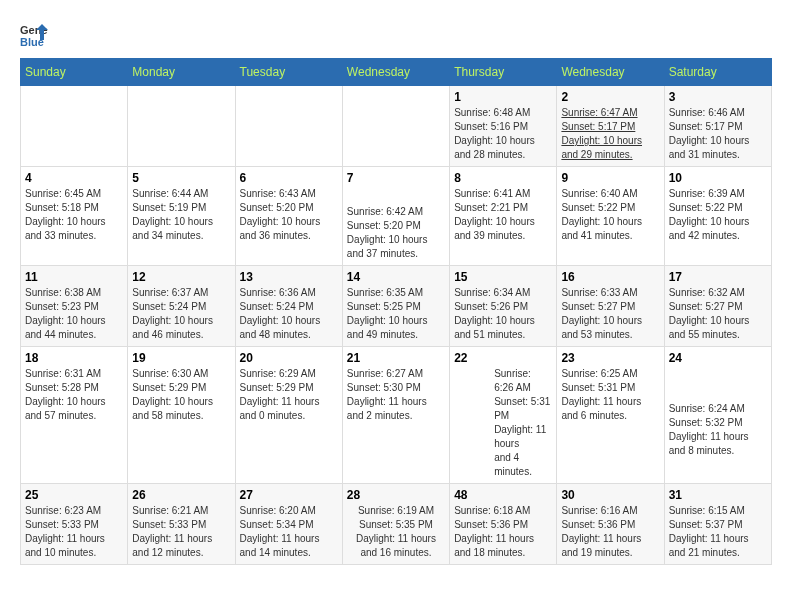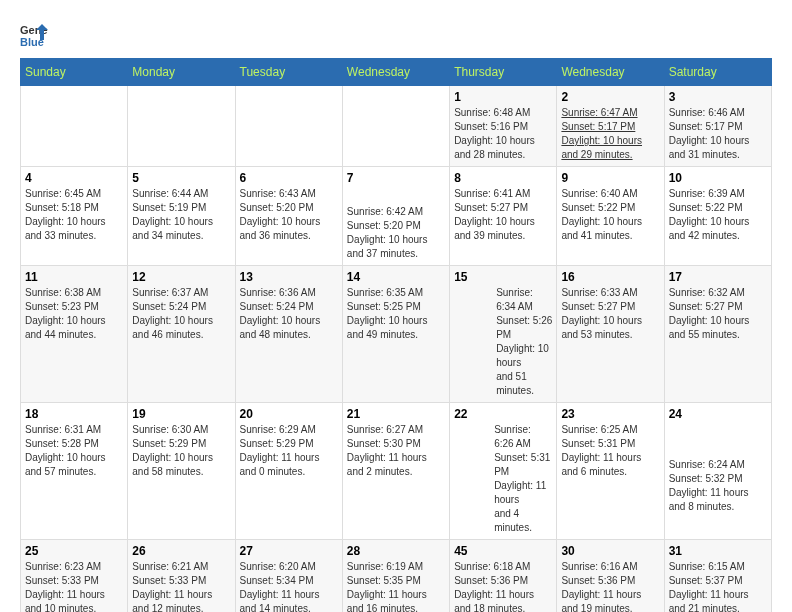--- a/index.html
+++ b/index.html
@@ -163,21 +163,21 @@
         <td>
           <span class="day-number">7</span>
           <div class="day-info" style="white-space: pre-line; margin-top: 20px;">Sunrise: 6:42 AM
 Sunset: 5:20 PM
 Daylight: 10 hours
 and 37 minutes.</div>
         </td>
         <td>
           <span class="day-number">8</span>
           <div class="day-info" style="white-space: pre-line;">Sunrise: 6:41 AM
-Sunset: 5:27 PM
+Sunset: 2:21 PM
 Daylight: 10 hours
 and 39 minutes.</div>
         </td>
         <td>
           <span class="day-number">9</span>
           <div class="day-info" style="white-space: pre-line;">Sunrise: 6:40 AM
 Sunset: 5:22 PM
 Daylight: 10 hours
 and 41 minutes.</div>
         </td>
@@ -213,21 +213,21 @@
         </td>
         <td>
           <span class="day-number">14</span>
           <div class="day-info" style="white-space: pre-line;">Sunrise: 6:35 AM
 Sunset: 5:25 PM
 Daylight: 10 hours
 and 49 minutes.</div>
         </td>
         <td>
           <span class="day-number">15</span>
-          <div class="day-info" style="white-space: pre-line; margin-left: 42px;">Sunrise: 6:34 AM
+          <div class="day-info" style="white-space: pre-line;">Sunrise: 6:34 AM
 Sunset: 5:26 PM
 Daylight: 10 hours
 and 51 minutes.</div>
         </td>
         <td>
           <span class="day-number">16</span>
           <div class="day-info" style="white-space: pre-line;">Sunrise: 6:33 AM
 Sunset: 5:27 PM
 Daylight: 10 hours
 and 53 minutes.</div>
@@ -308,27 +308,27 @@
         </td>
         <td>
           <span class="day-number">27</span>
           <div class="day-info" style="white-space: pre-line;">Sunrise: 6:20 AM
 Sunset: 5:34 PM
 Daylight: 11 hours
 and 14 minutes.</div>
         </td>
         <td>
           <span class="day-number">28</span>
-          <div class="day-info" style="white-space: pre-line;">Sunrise: 6:19 AM
+          <div class="day-info" style="white-space: pre-line; text-align: center;">Sunrise: 6:19 AM
 Sunset: 5:35 PM
 Daylight: 11 hours
 and 16 minutes.</div>
         </td>
         <td>
-          <span class="day-number">45</span>
+          <span class="day-number">48</span>
           <div class="day-info" style="white-space: pre-line;">Sunrise: 6:18 AM
 Sunset: 5:36 PM
 Daylight: 11 hours
 and 18 minutes.</div>
         </td>
         <td>
           <span class="day-number">30</span>
           <div class="day-info" style="white-space: pre-line;">Sunrise: 6:16 AM
 Sunset: 5:36 PM
 Daylight: 11 hours

